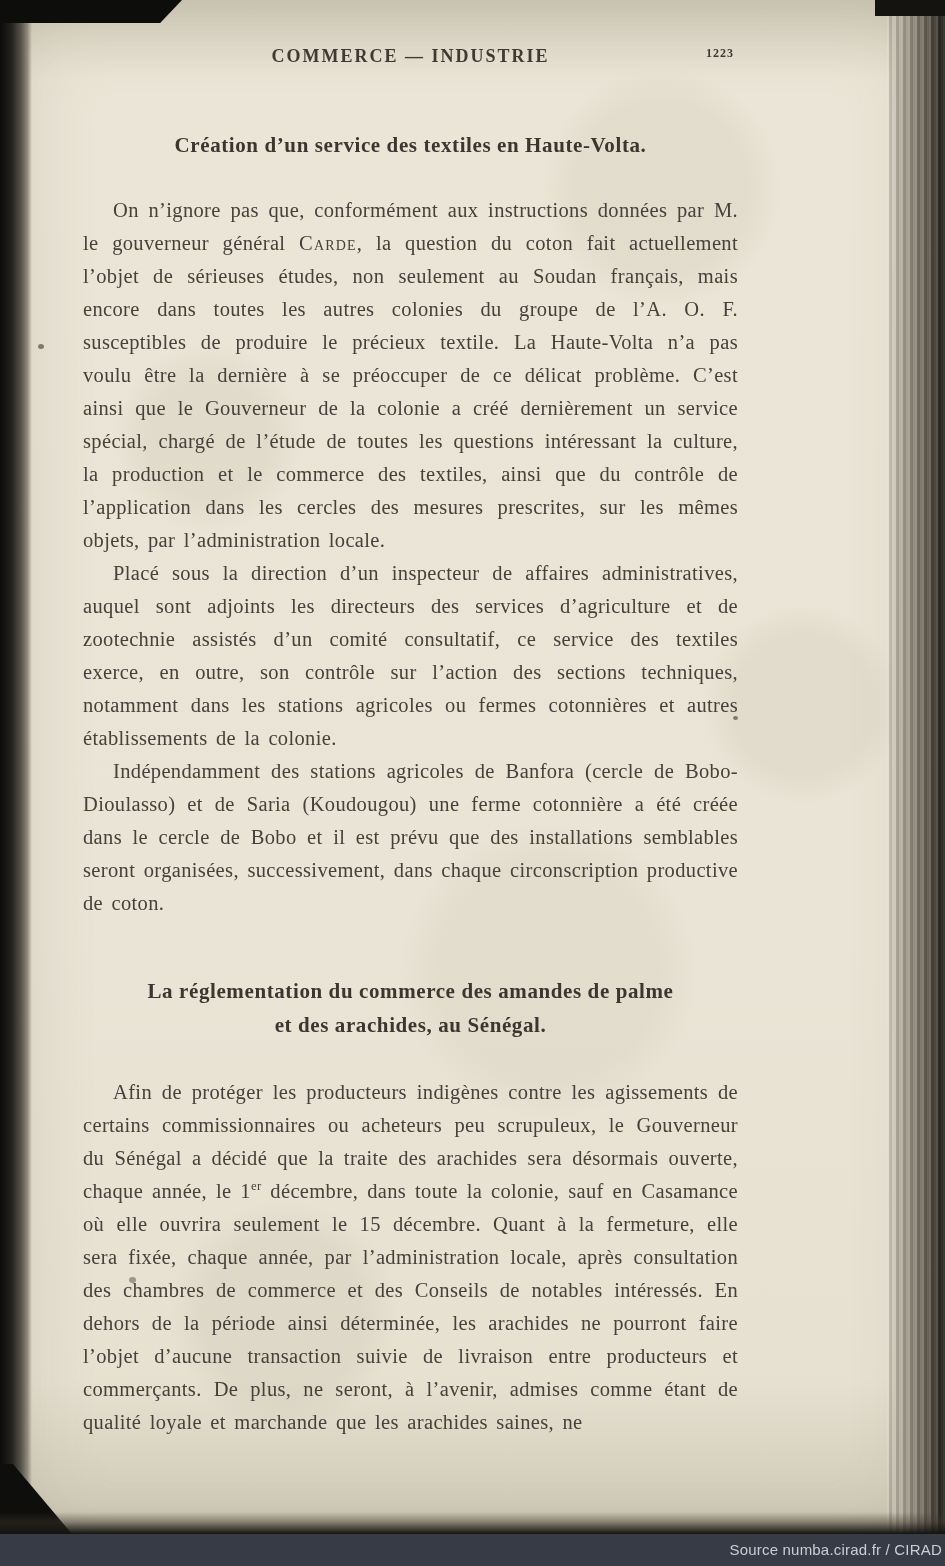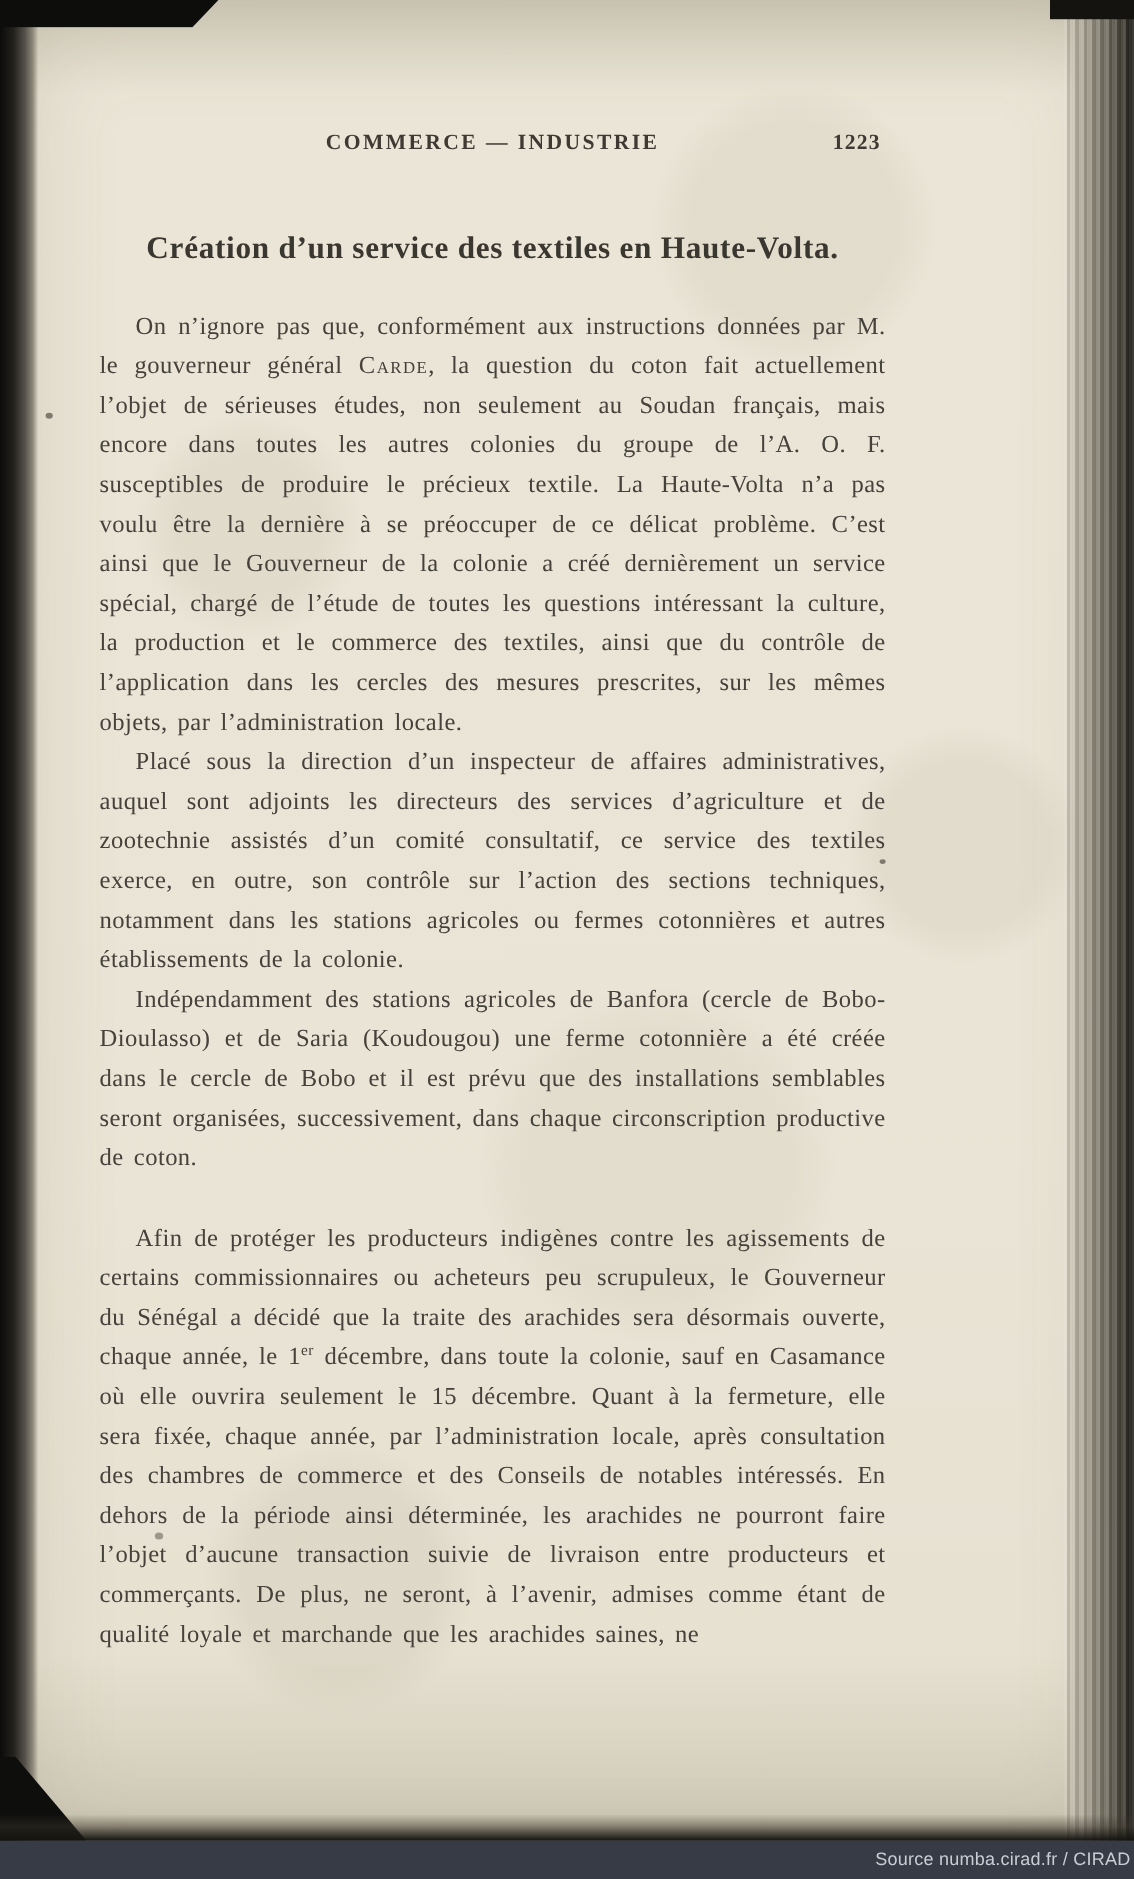--- a/index.html
+++ b/index.html
@@ -55,34 +55,34 @@
   }
   .speck { position: absolute; border-radius: 50%; background: rgba(45,40,33,0.55); }
   .speck-1 { left: 38px; top: 344px; width: 6px; height: 5px; }
   .speck-2 { left: 733px; top: 716px; width: 5px; height: 4px; }
   .speck-3 { left: 129px; top: 1277px; width: 7px; height: 6px; background: rgba(45,40,33,0.4); }
 
   .content {
     position: absolute; left: 83px; top: 0; width: 655px;
   }
   .page-header {
-    position: relative; margin-top: 108px; height: 26px;
+    position: relative; margin-top: 46px; height: 26px;
   }
   .running-title {
     position: absolute; left: 50%; transform: translateX(-50%);
     font-size: 18px; font-weight: 700; letter-spacing: 2px;
     white-space: nowrap; color: #3e3a33;
   }
   .page-number {
     position: absolute; right: 4px; top: 0;
-    font-size: 18px; font-weight: 700; letter-spacing: 1px; color: #3e3a33;
+    font-size: 12px; font-weight: 700; letter-spacing: 1px; color: #3e3a33;
   }
   .article-title {
     margin: 0; margin-top: 56px;
-    font-size: 26px; font-weight: 700; letter-spacing: 0.6px;
+    font-size: 21px; font-weight: 700; letter-spacing: 0.6px;
     text-align: center; line-height: 34px; color: #3a3730;
   }
   .article-2 .article-title { margin-top: 54px; }
   .body-par {
     margin: 0; margin-top: 0;
     font-size: 20.5px; line-height: 33px;
     text-align: justify; text-indent: 30px;
     letter-spacing: 0.35px; word-spacing: 3px;
     color: #45413b;
   }
@@ -127,20 +127,24 @@
     <section class="article-1">
       <h2 class="article-title">Création d’un service des textiles en Haute-Volta.</h2>
       <p class="body-par first-par">
         <span>On n’ignore pas que, conformément aux instructions données par M. le gouverneur général </span><span class="smallcaps">Carde</span><span>, la question du coton fait actuellement l’objet de sérieuses études, non seulement au Soudan français, mais encore dans toutes les autres colonies du groupe de l’A. O. F. susceptibles de produire le précieux textile. La Haute-Volta n’a pas voulu être la dernière à se préoccuper de ce délicat problème. C’est ainsi que le Gouverneur de la colonie a créé dernièrement un service spécial, chargé de l’étude de toutes les questions intéressant la culture, la production et le commerce des textiles, ainsi que du contrôle de l’application dans les cercles des mesures prescrites, sur les mêmes objets, par l’administration locale.</span>
       </p>
       <p class="body-par">Placé sous la direction d’un inspecteur de affaires administratives, auquel sont adjoints les directeurs des services d’agriculture et de zootechnie assistés d’un comité consultatif, ce service des textiles exerce, en outre, son contrôle sur l’action des sections techniques, notamment dans les stations agricoles ou fermes cotonnières et autres établissements de la colonie.</p>
       <p class="body-par">Indépendamment des stations agricoles de Banfora (cercle de Bobo-Dioulasso) et de Saria (Koudougou) une ferme cotonnière a été créée dans le cercle de Bobo et il est prévu que des installations semblables seront organisées, successivement, dans chaque circonscription productive de coton.</p>
     </section>
 
     <section class="article-2">
+      <h2 class="article-title">
+        <span>La réglementation du commerce des amandes de palme</span><br>
+        <span>et des arachides, au Sénégal.</span>
+      </h2>
       <p class="body-par first-par">
         <span>Afin de protéger les producteurs indigènes contre les agissements de certains commissionnaires ou acheteurs peu scrupuleux, le Gouverneur du Sénégal a décidé que la traite des arachides sera désormais ouverte, chaque année, le 1</span><sup>er</sup><span> décembre, dans toute la colonie, sauf en Casamance où elle ouvrira seulement le 15 décembre. Quant à la fermeture, elle sera fixée, chaque année, par l’administration locale, après consultation des chambres de commerce et des Conseils de notables intéressés. En dehors de la période ainsi déterminée, les arachides ne pourront faire l’objet d’aucune transaction suivie de livraison entre producteurs et commerçants. De plus, ne seront, à l’avenir, admises comme étant de qualité loyale et marchande que les arachides saines, ne</span>
       </p>
     </section>
 
   </div>
 
   <footer class="source-bar">
     <span class="source-text">Source numba.cirad.fr / CIRAD</span>
   </footer>

